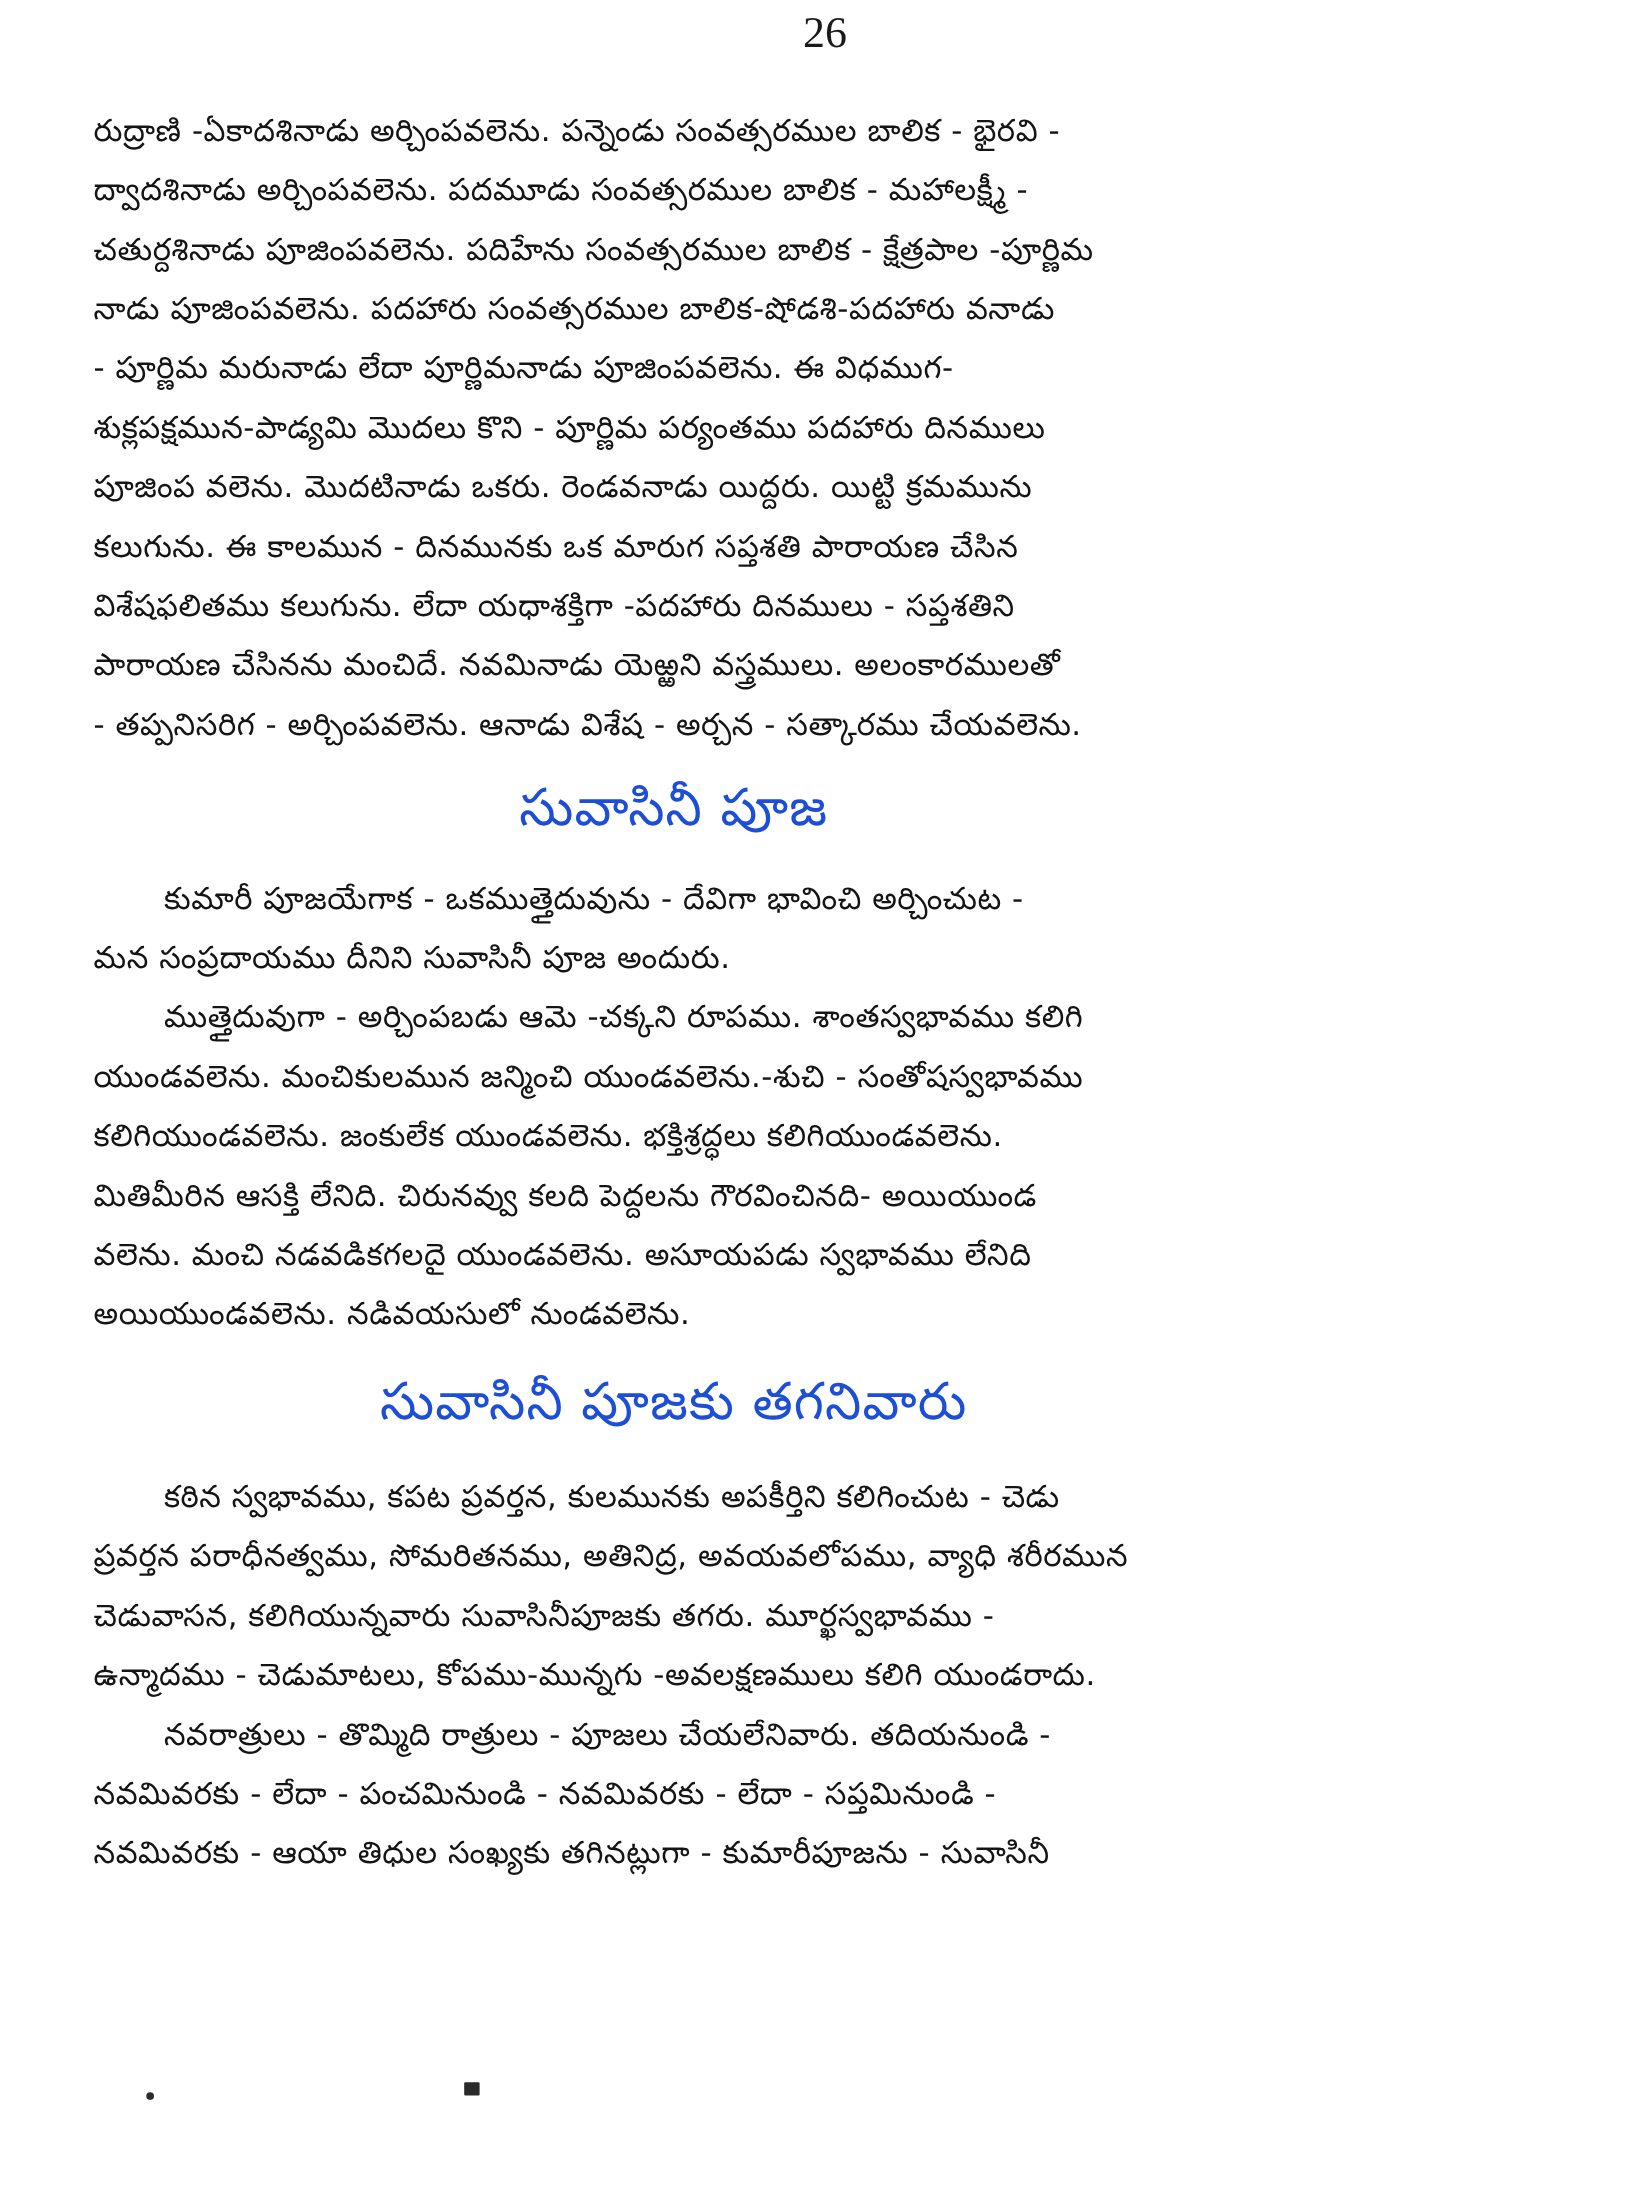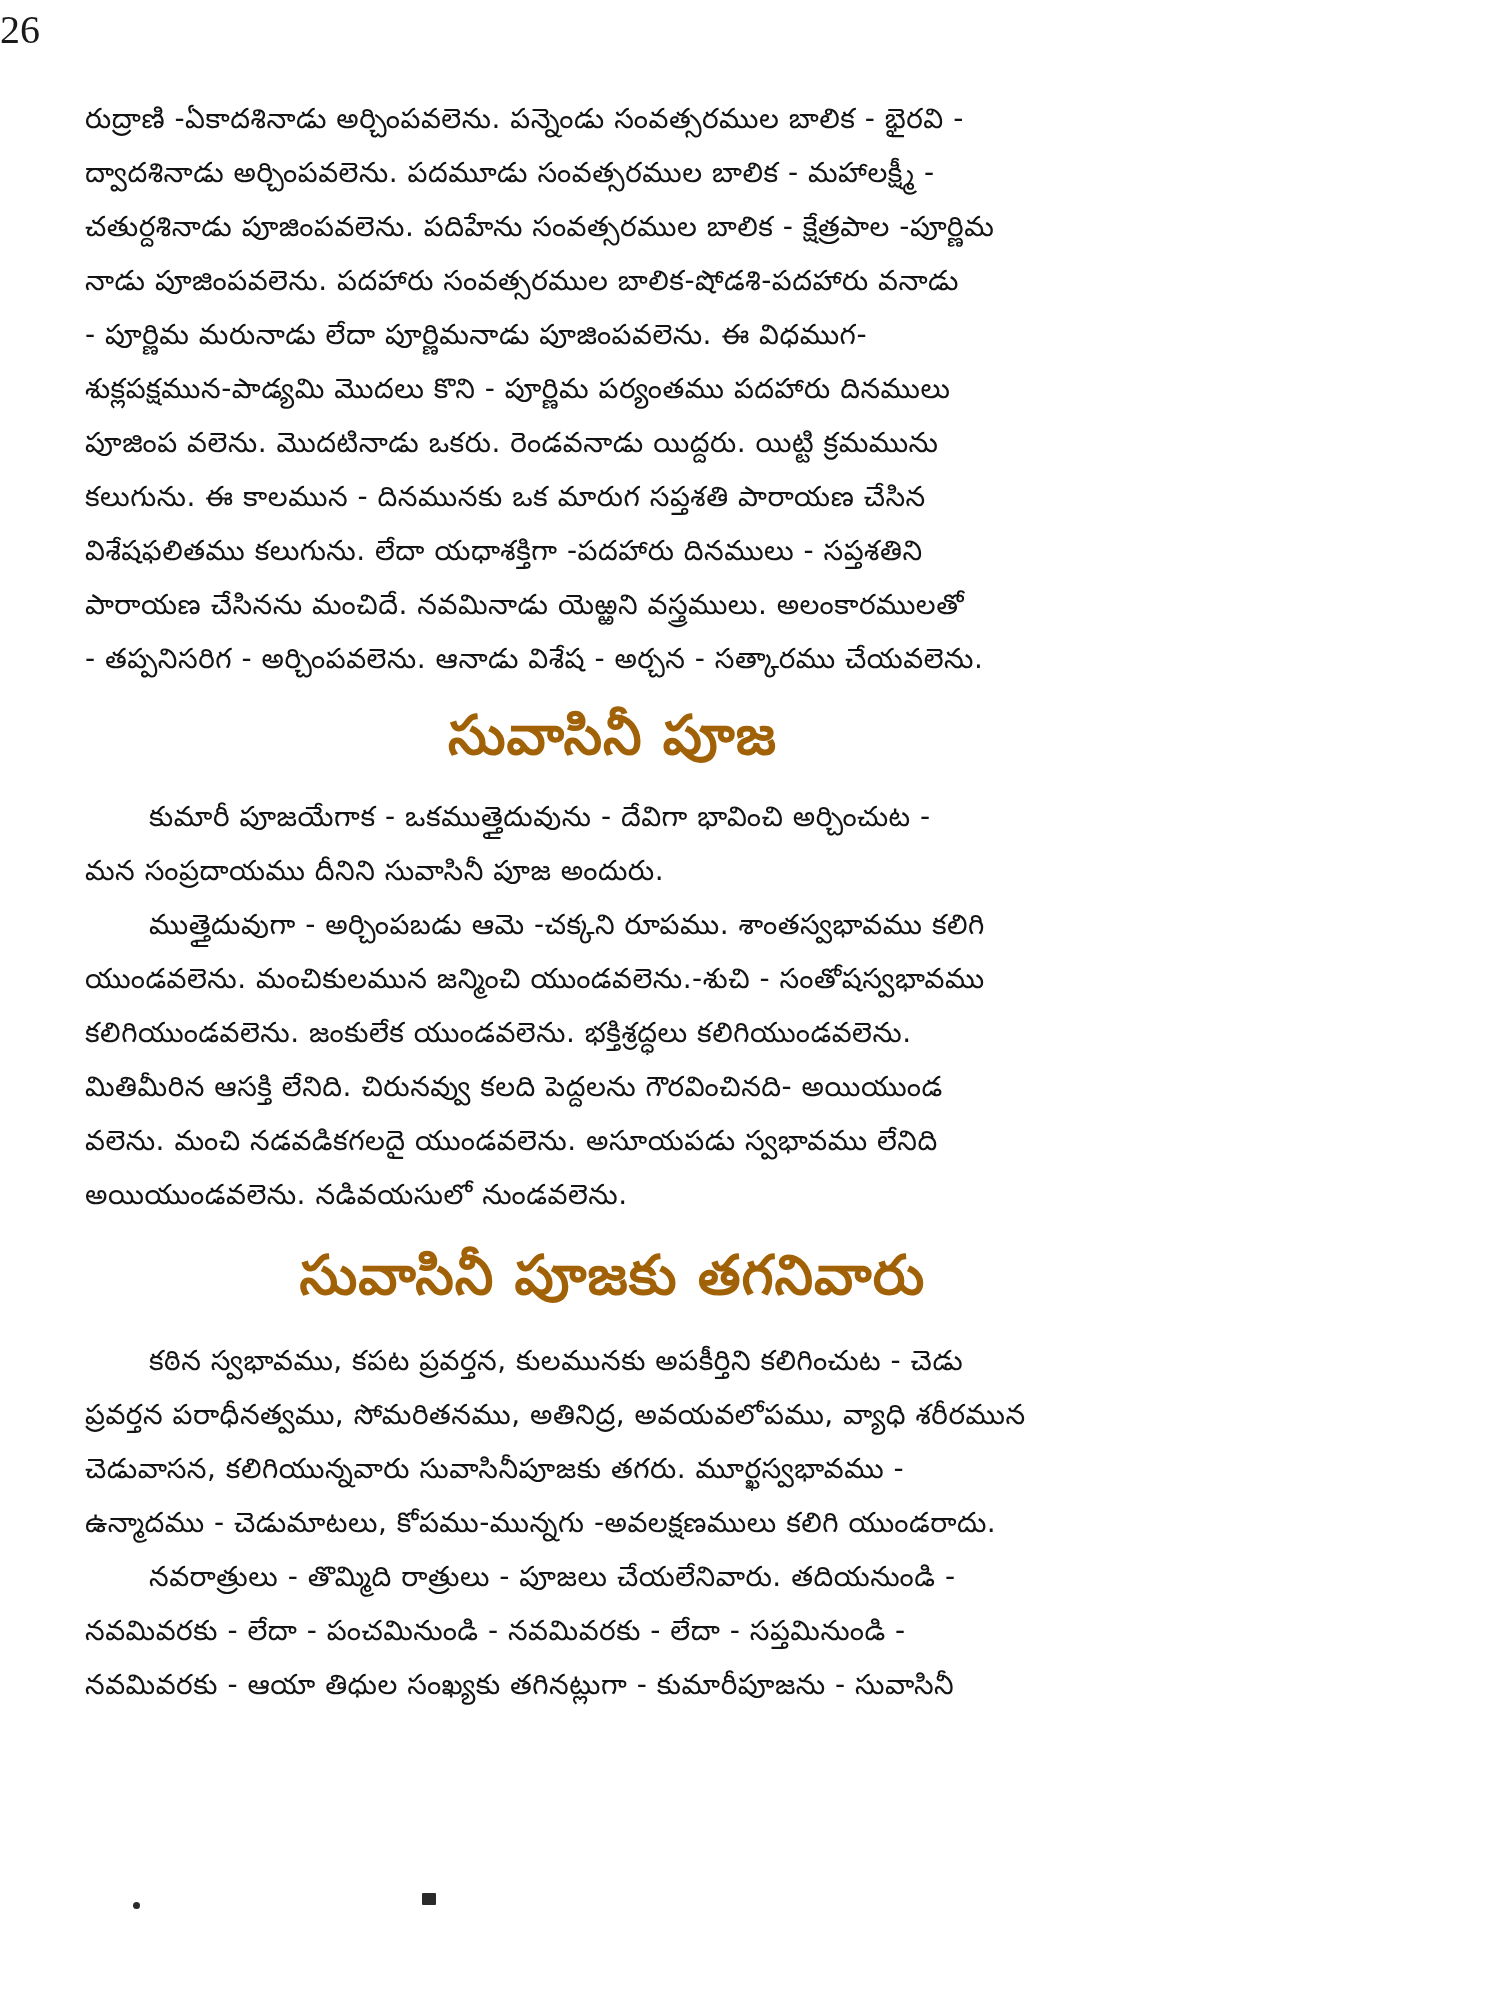--- a/index.html
+++ b/index.html
@@ -14,20 +14,21 @@
     background: #ffffff;
     color: #141414;
     font-family: "DejaVu Sans", sans-serif;
     overflow: hidden;
   }
   .page-number {
     position: absolute;
     top: 6px;
     left: 0;
     width: 100%;
+    text-align: center;
     font-family: "Liberation Serif", serif;
     font-size: 40px;
     color: #1a1a1a;
   }
   .content {
     position: absolute;
     top: 92px;
     left: 85px;
     width: 1055px;
     overflow: hidden;
@@ -43,24 +44,24 @@
     white-space: nowrap;
     overflow: hidden;
     letter-spacing: 0.5px;
   }
   .para.indent .line:first-child {
     padding-left: 64px;
   }
   .heading {
     margin: 0;
     text-align: center;
-    font-size: 55px;
+    font-size: 47px;
     line-height: 62px;
-    font-weight: bold;
-    color: #a16207;
+    font-weight: normal;
+    color: #1d4ed8;
     letter-spacing: 1px;
     white-space: nowrap;
     overflow: hidden;
   }
   .heading-1 { margin-top: 18px; margin-bottom: 24px; }
   .heading-2 { margin-top: 22px; margin-bottom: 28px; }
   .gap-after-para { margin-bottom: 6px; }
   .speck {
     position: absolute;
     background: #2a2a2a;

